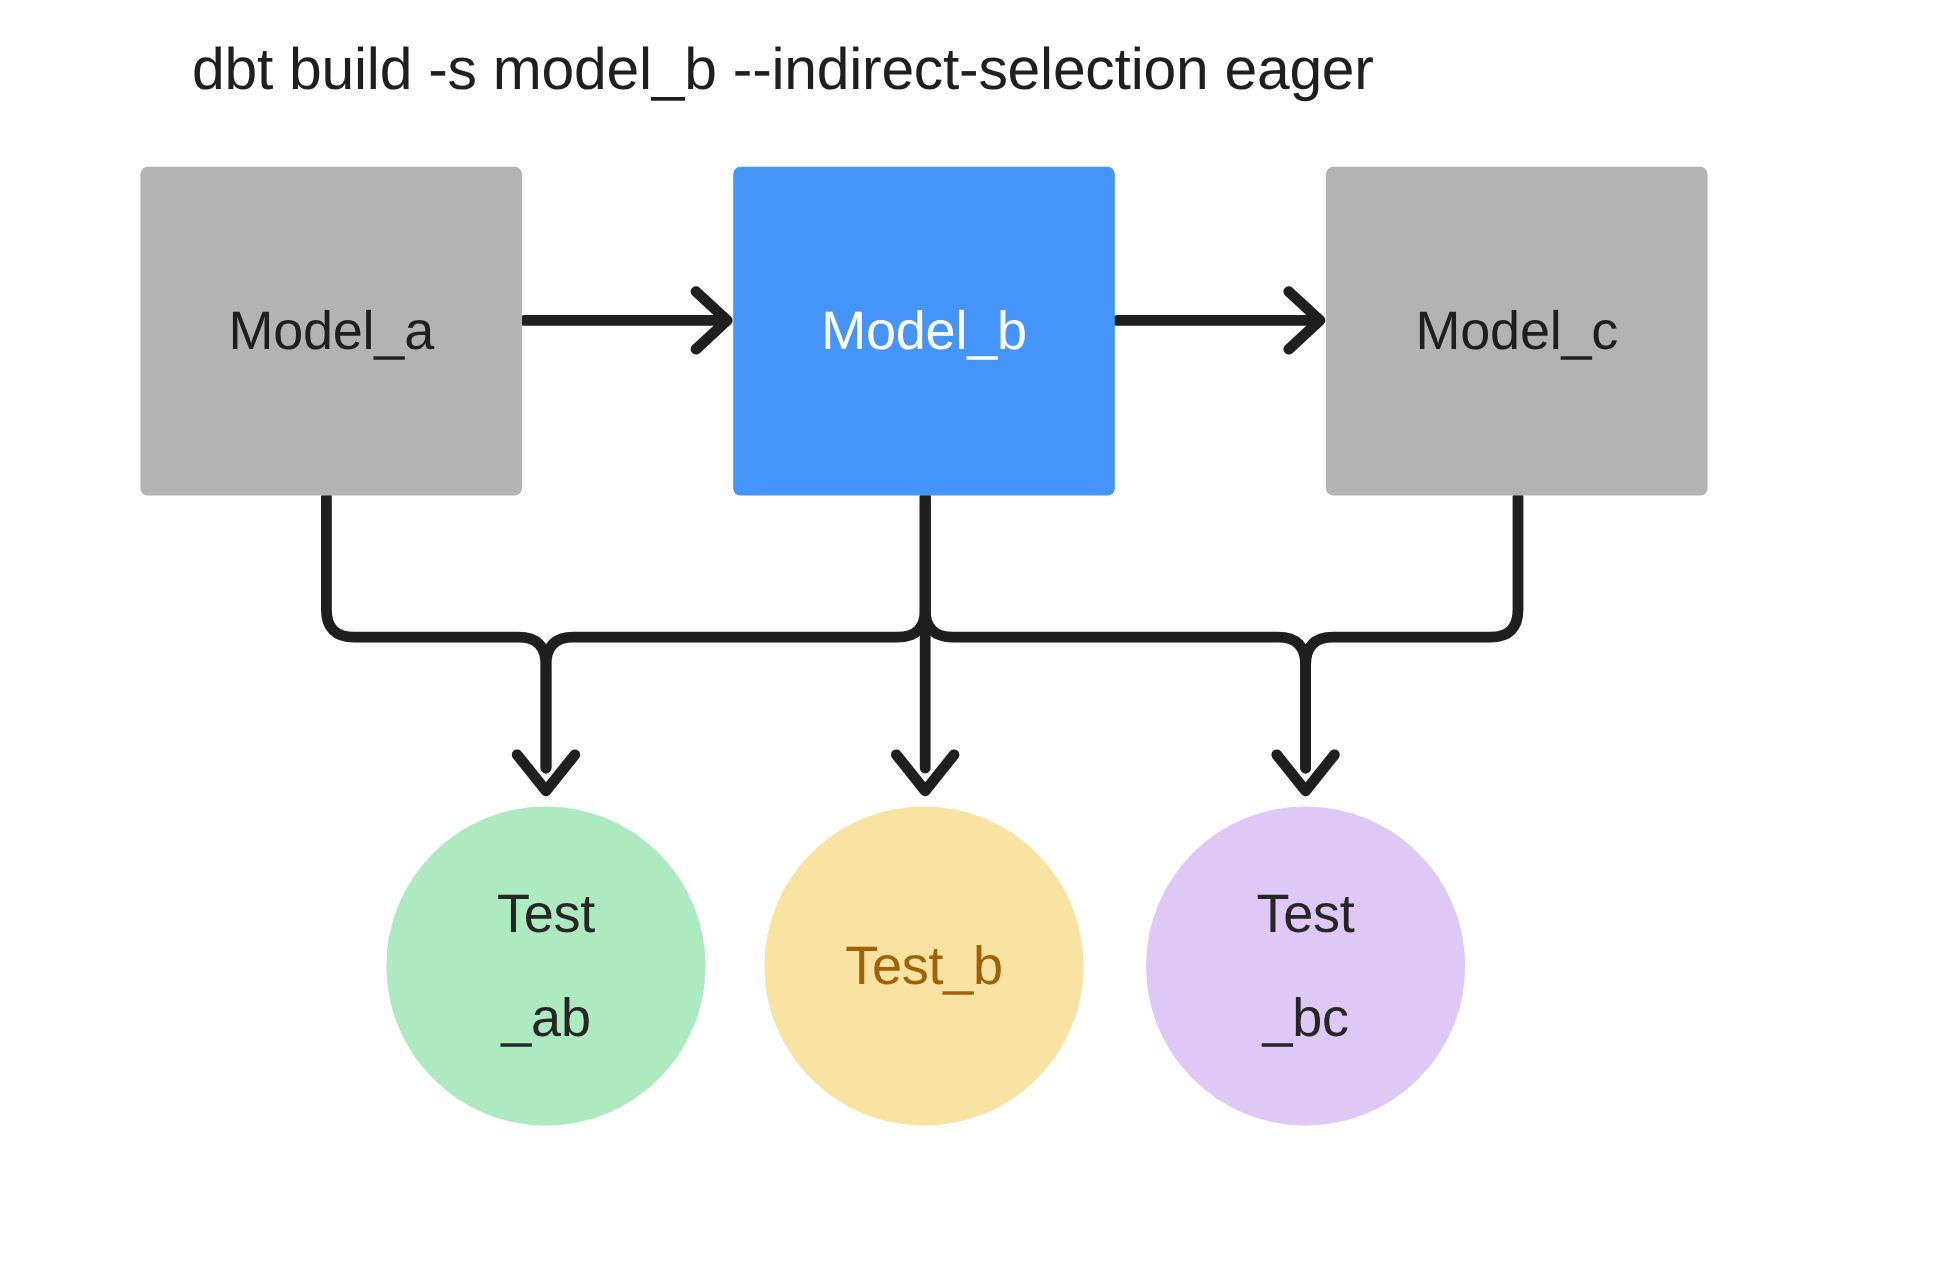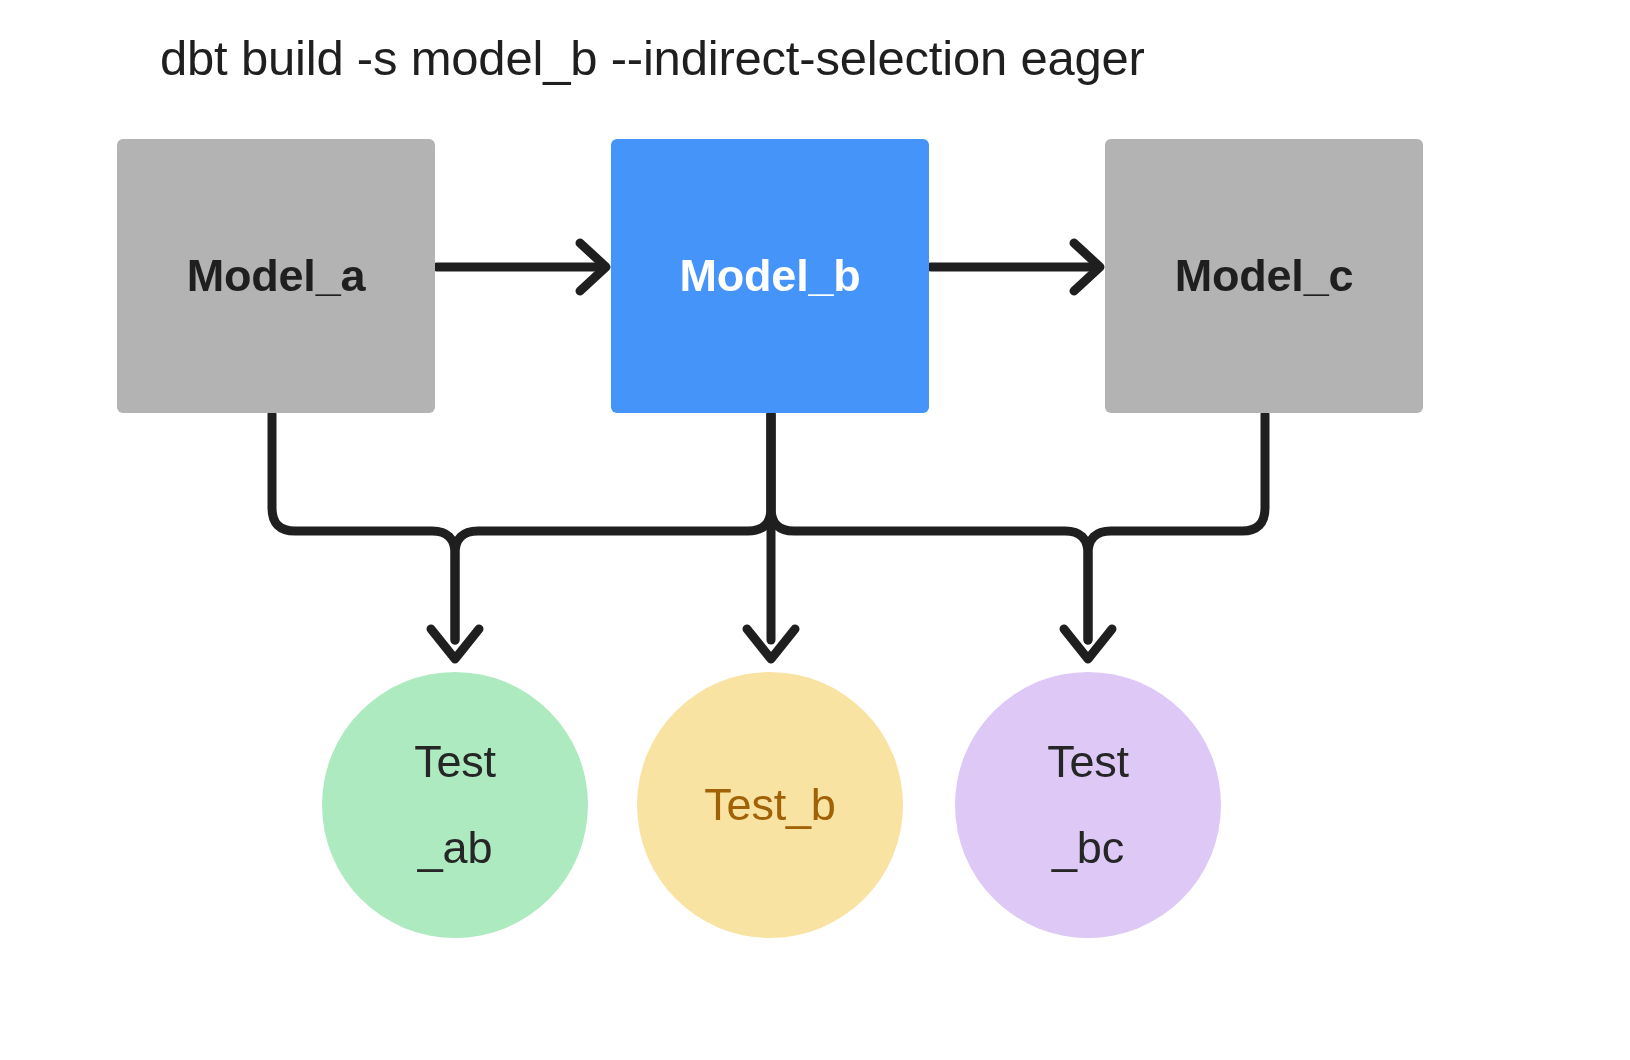--- a/index.html
+++ b/index.html
@@ -41,21 +41,20 @@
     width: 318px;
     height: 274px;
     border-radius: 6px;
     display: flex;
     align-items: center;
     justify-content: center;
     font-size: 45px;
     line-height: 52px;
     letter-spacing: -0.2px;
     box-sizing: border-box;
-    font-weight: bold;
   }
   .model-a { left: 117px; top: 139px; }
   .model-b { left: 611px; top: 139px; }
   .model-c { left: 1105px; top: 139px; }
 
   .test-node {
     position: absolute;
     width: 266px;
     height: 266px;
     border-radius: 50%;

